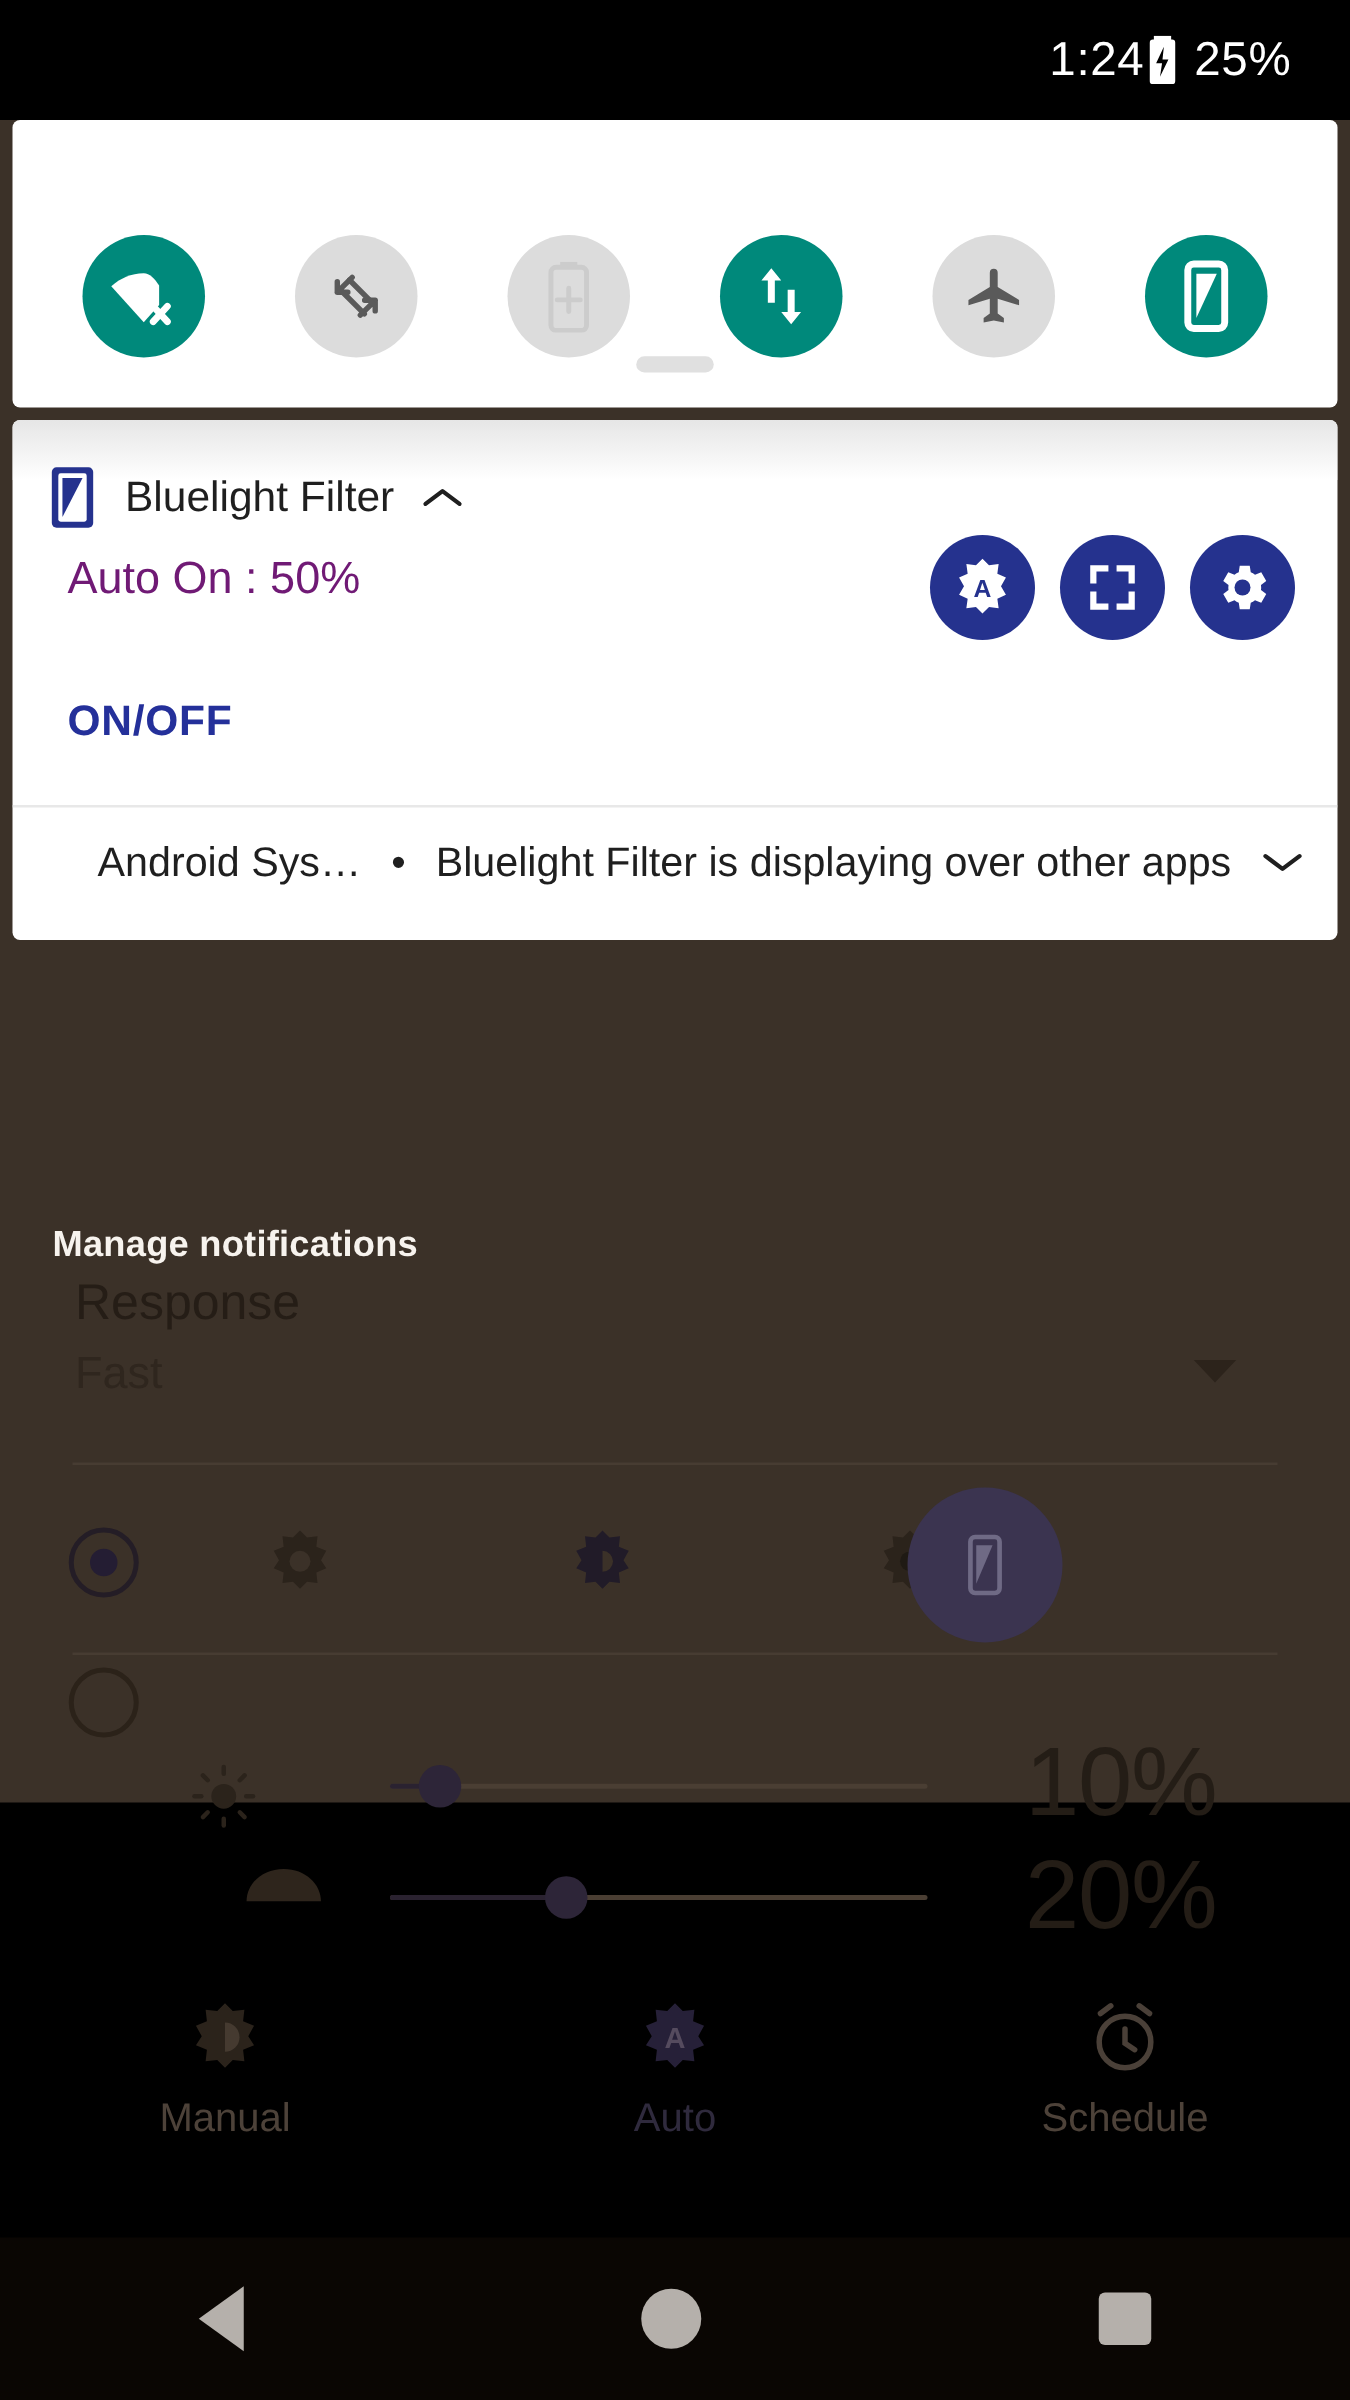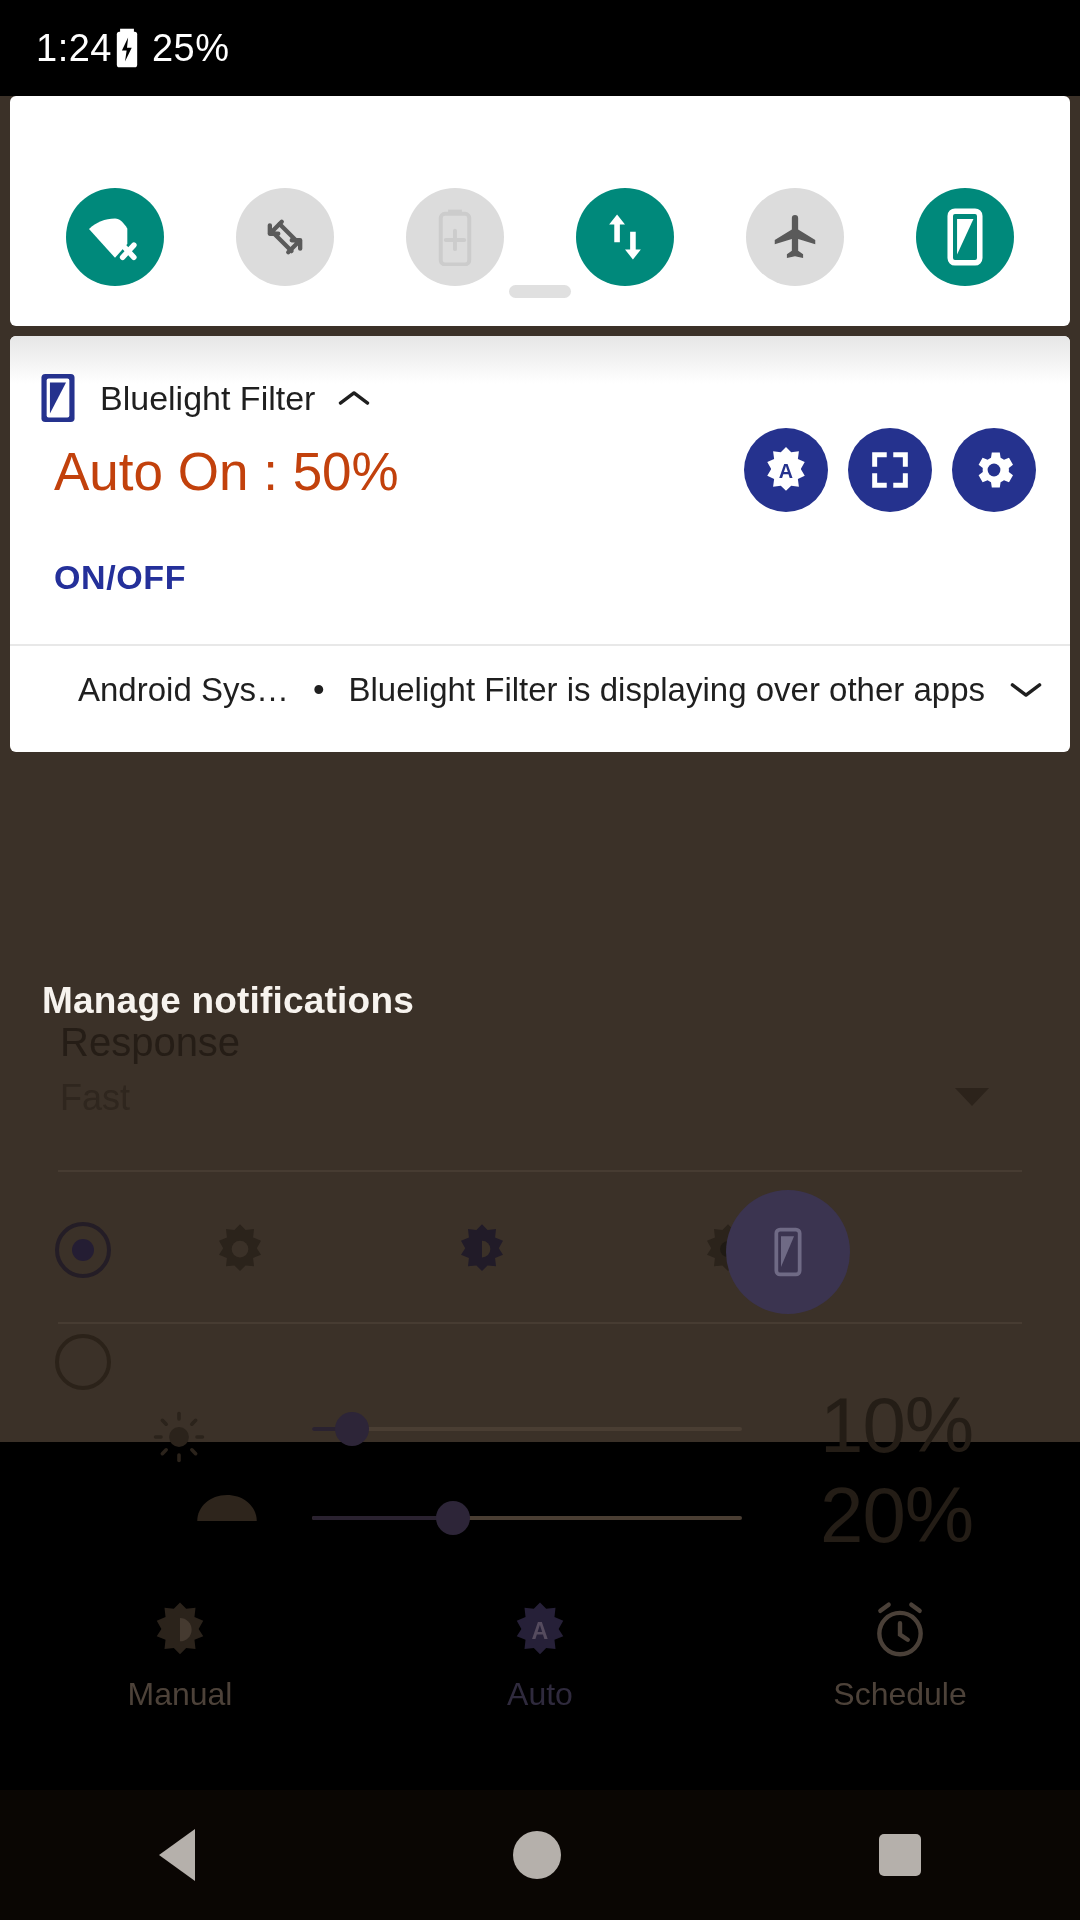--- a/index.html
+++ b/index.html
@@ -12,21 +12,21 @@
 
   #screen { position: relative; width: 1080px; height: 1920px; background: #000; }
 
   
   .bg-app {
     position: absolute; left: 0; top: 0; width: 1080px; height: 1442px;
     background: #3b3128;
   }
   .bg-title {
     position: absolute; left: 42px; top: 980px;
-    font-size: 37px; font-weight: bold; color: #f7f3ee; letter-spacing: .2px;
+    font-size: 29px; font-weight: bold; color: #f7f3ee; letter-spacing: .2px;
   }
   .bg-response {
     position: absolute; left: 60px; top: 1020px;
     font-size: 40px; color: #251d16;
   }
   .bg-fast {
     position: absolute; left: 60px; top: 1077px;
     font-size: 36px; color: #2f261e;
   }
   .bg-caret {
@@ -65,21 +65,21 @@
     position: absolute; width: 360px; text-align: center;
     display: flex; flex-direction: column; align-items: center; gap: 14px;
   }
   .tabbar-label { font-size: 32px; color: #4d4239; }
   .tabbar-label.active { color: #2f2a3d; }
 
   
   .statusbar {
     position: absolute; left: 0; top: 0; width: 1080px; height: 96px;
     background: #000; display: flex; align-items: center;
-    justify-content: flex-start; padding: 0 36px;
+    justify-content: flex-end; padding: 0 47px;
   }
   .sb-time { color: #fff; font-size: 38px; letter-spacing: .5px; }
   .sb-right { display: flex; align-items: center; gap: 10px; }
   .sb-batt { color: #fff; font-size: 38px; letter-spacing: .5px; }
 
   
   .qs-panel {
     position: absolute; left: 10px; top: 96px; width: 1060px; height: 230px;
     background: #fff; border-radius: 6px;
   }
@@ -113,21 +113,21 @@
   .notif-card::before {
     content: ""; position: absolute; left: 0; top: 0; width: 100%; height: 48px;
     background: linear-gradient(to bottom, #e6e6e6, #ffffff);
   }
   .notif-app-row {
     position: absolute; left: 28px; top: 36px;
     display: flex; align-items: center; gap: 22px;
   }
   .notif-app-name { font-size: 34px; color: #1f1f1f; }
   .notif-body { position: absolute; left: 44px; top: 105px; }
-  .notif-text { font-size: 53px; color: #c2410c; }
+  .notif-text { font-size: 36px; color: #701a75; }
   .notif-actions-circle {
     position: absolute; right: 34px; top: 92px; display: flex; gap: 20px;
   }
   .circle-btn {
     width: 84px; height: 84px; border-radius: 50%; background: #25328e;
     display: flex; align-items: center; justify-content: center;
   }
   .notif-buttons {
     position: absolute; left: 44px; top: 222px; display: flex; align-items: center;
   }

